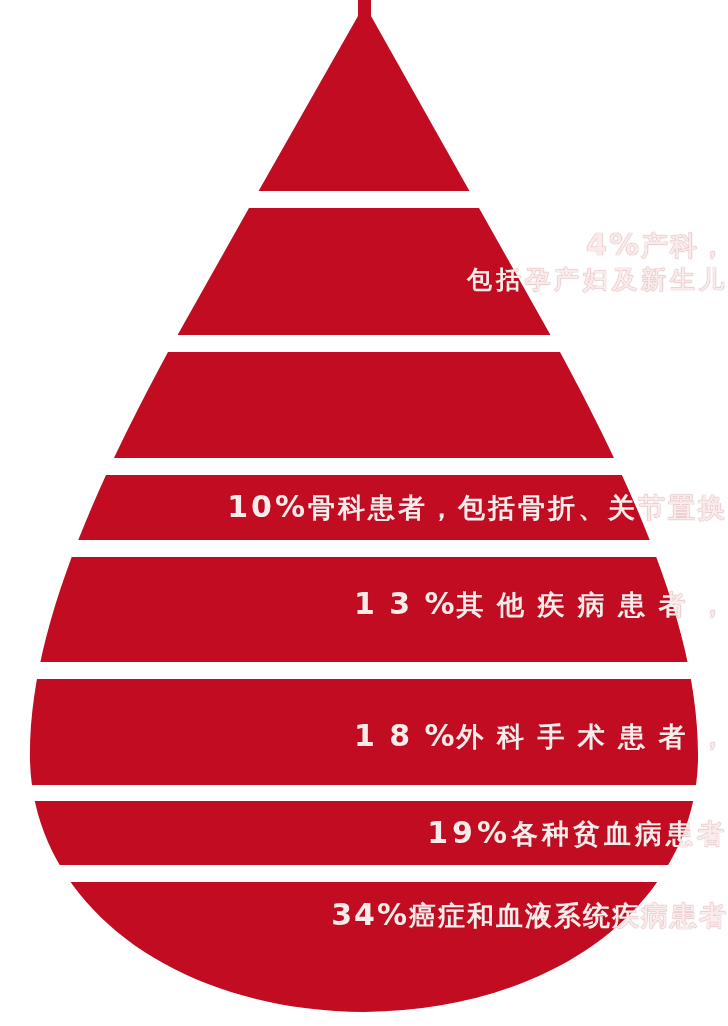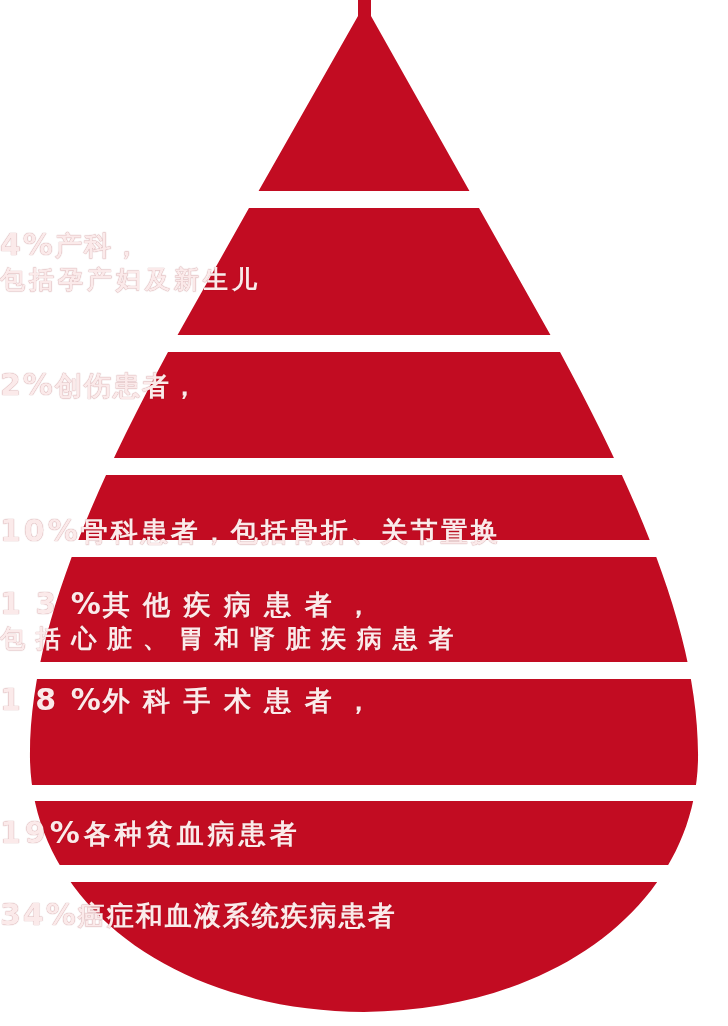--- a/index.html
+++ b/index.html
@@ -1,19 +1,19 @@
 <!DOCTYPE html>
 <html><head>
 <meta charset="utf-8">
 <style>
   html, body { margin: 0; padding: 0; background: #ffffff; }
   body { width: 728px; height: 1026px; position: relative; overflow: hidden;
          font-family: "DejaVu Sans", "Liberation Sans", sans-serif; }
   #drop { position: absolute; left: 0; top: 0; }
-  .label { position: absolute; left: 0; width: 728px; text-align: left; color: #fbeaea;
+  .label { position: absolute; left: 0; width: 728px; text-align: right; color: #fbeaea;
            font-weight: bold; text-shadow: 0 0 1px rgba(120,0,10,0.6); white-space: nowrap; }
   .l1 { font-size: 27px; letter-spacing: 2px; line-height: 34px; }
   .l2 { font-size: 25px; letter-spacing: 4px; line-height: 34px; }
   .pct { font-size: 30px; }
 </style>
 </head>
 <body>
 
 <svg id="drop" width="728" height="1026" viewBox="0 0 728 1026">
   <defs>
@@ -32,33 +32,31 @@
     <rect x="0" y="882" width="728" height="140" fill="#c20c22"></rect>
   </g>
 </svg>
 
 <div class="label" style="top:228px">
   <div class="l1"><span class="pct">4%</span><span>产科，</span></div>
   <div class="l2">包括孕产妇及新生儿</div>
 </div>
 
 <div class="label" style="top:368px">
-  <div class="l1"><span class="pct">2%</span><span>创伤患者，</span></div>
 </div>
 
-<div class="label" style="top:514px">
+<div class="label" style="top:490px">
   <div class="l1" style="letter-spacing:3px"><span class="pct">10%</span><span>骨科患者，包括骨折、关节置换</span></div>
 </div>
 
 <div class="label" style="top:587px">
   <div class="l1"><span class="pct">1 3 %</span><span>其 他 疾 病 患 者 ，</span></div>
-  <div class="l2" style="letter-spacing:1px">包 括 心 脏 、 胃 和 肾 脏 疾 病 患 者</div>
 </div>
 
-<div class="label" style="top:683px">
+<div class="label" style="top:719px">
   <div class="l1"><span class="pct">1 8 %</span><span>外 科 手 术 患 者 ，</span></div>
 </div>
 
 <div class="label" style="top:816px">
   <div class="l1" style="letter-spacing:4px"><span class="pct">19%</span><span>各种贫血病患者</span></div>
 </div>
 
 <div class="label" style="top:898px">
   <div class="l1" style="letter-spacing:2px"><span class="pct">34%</span><span>癌症和血液系统疾病患者</span></div>
 </div>

